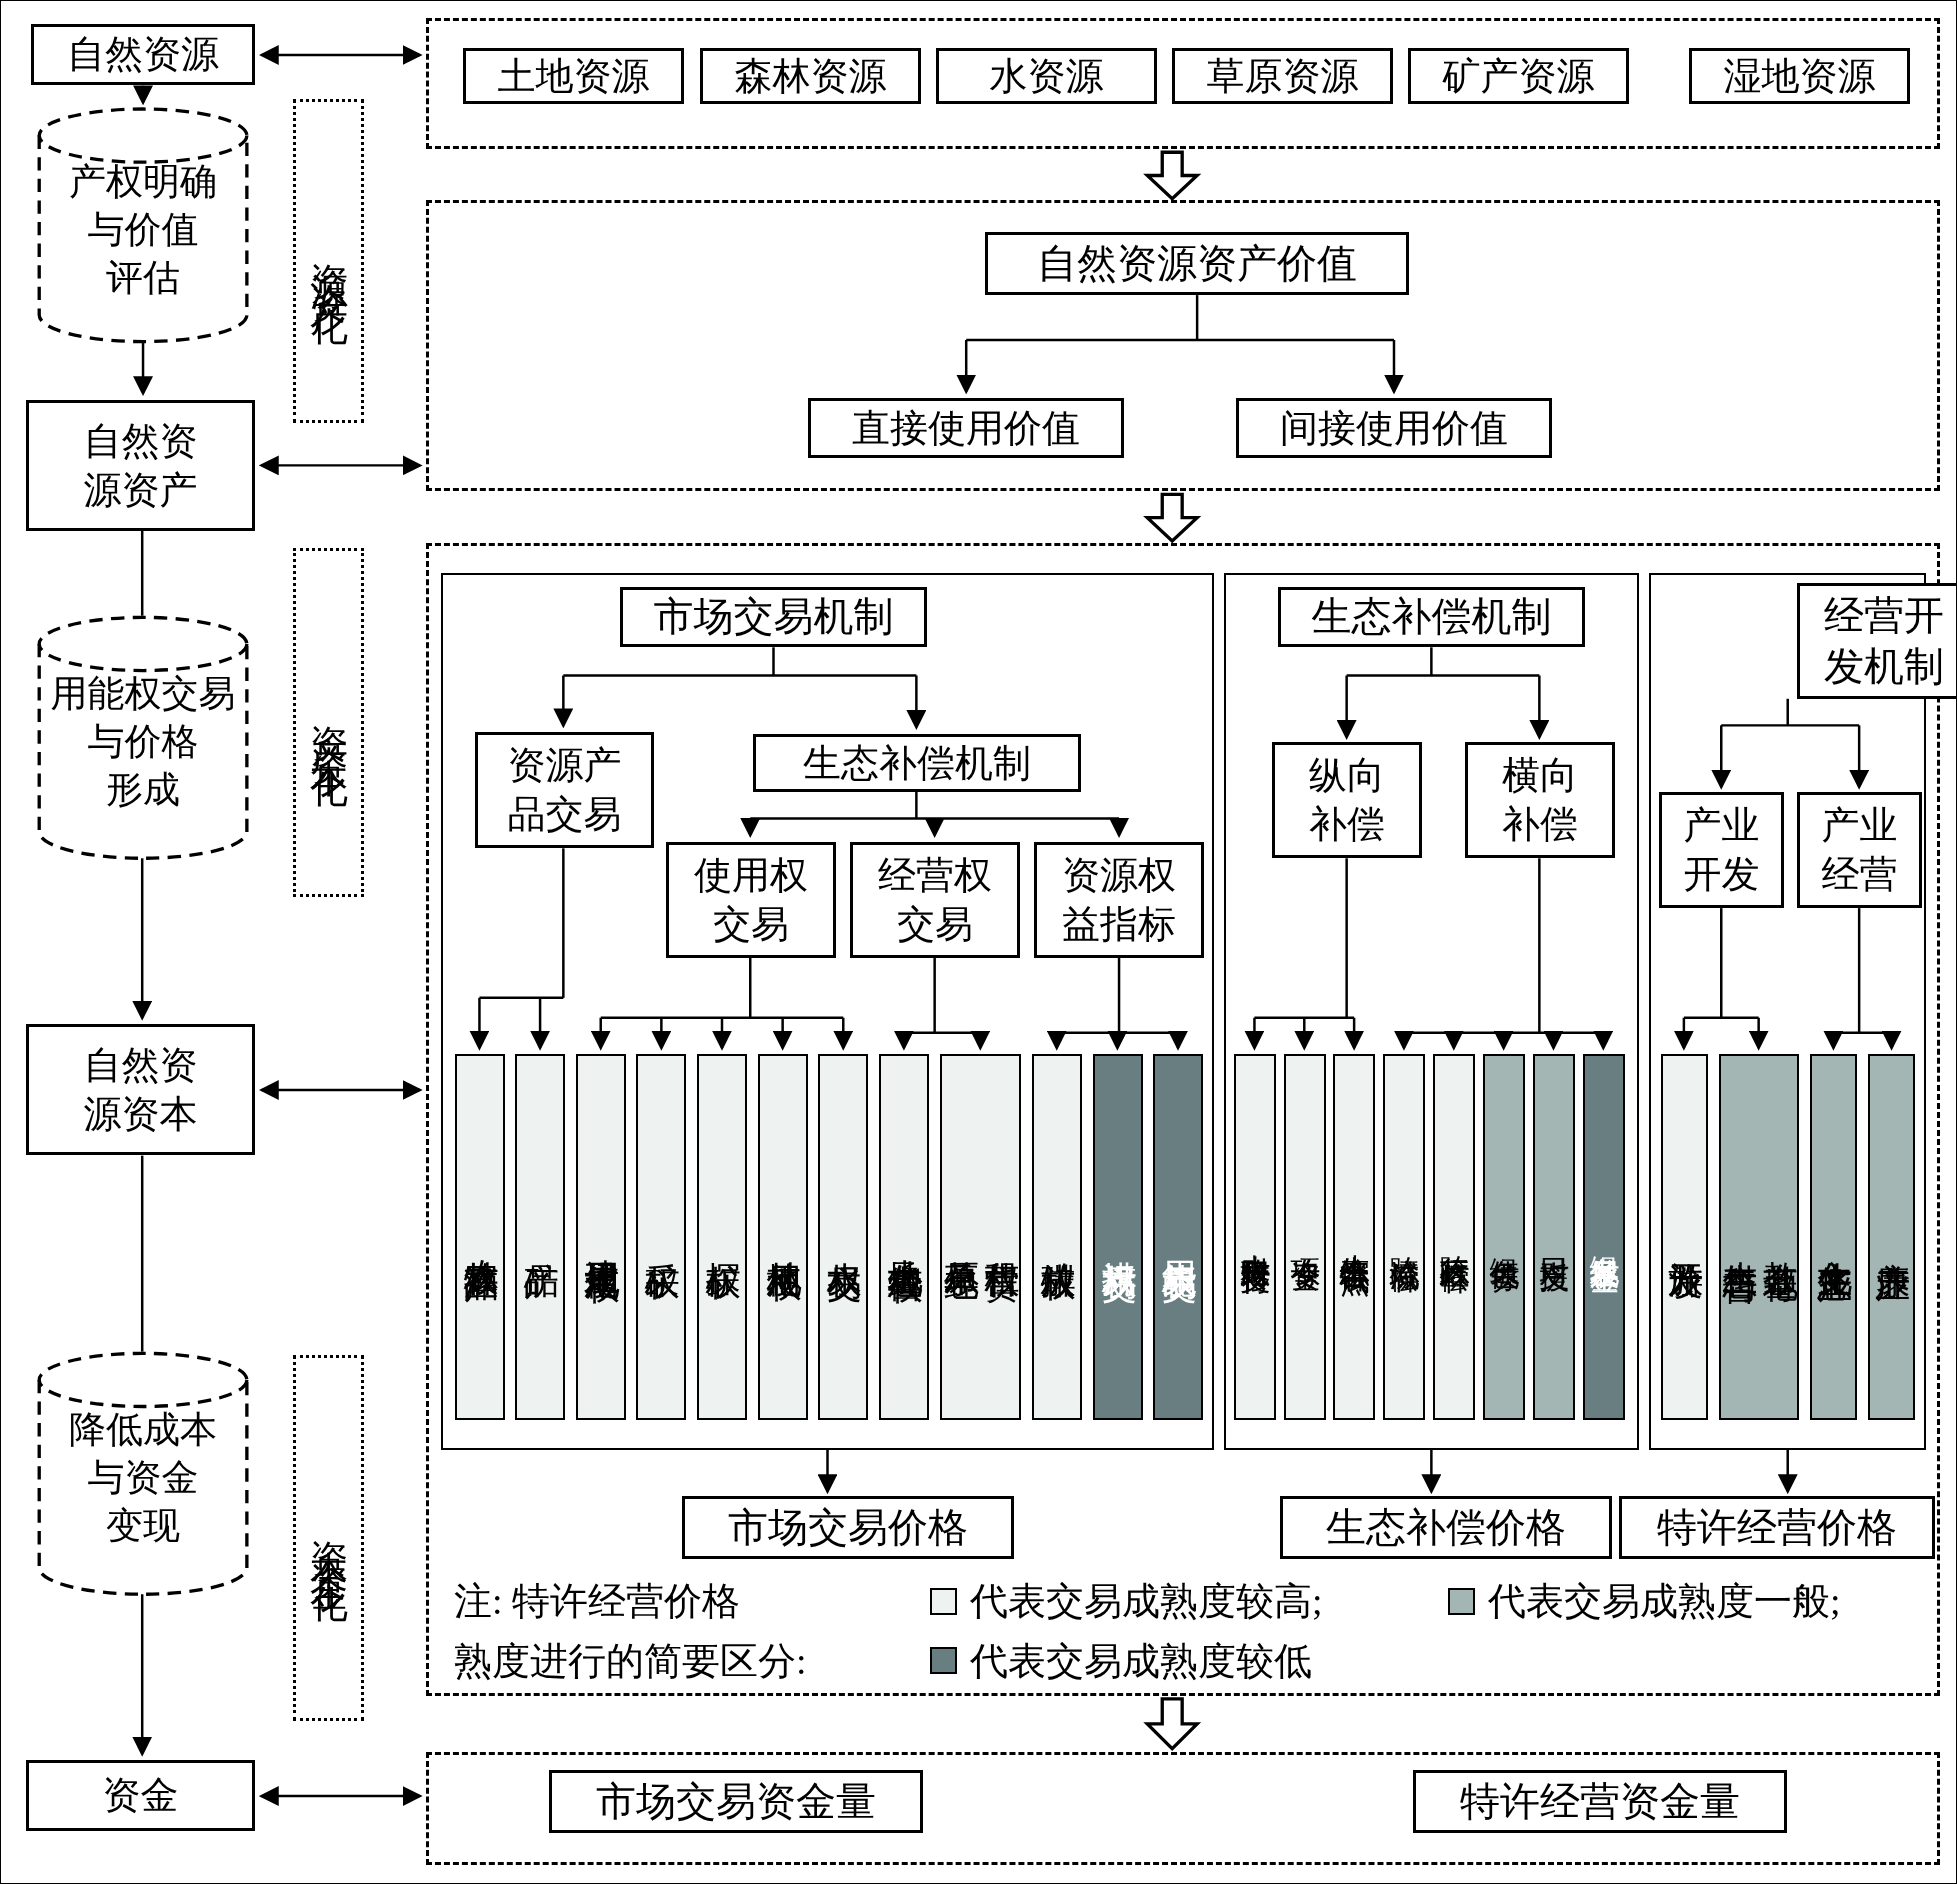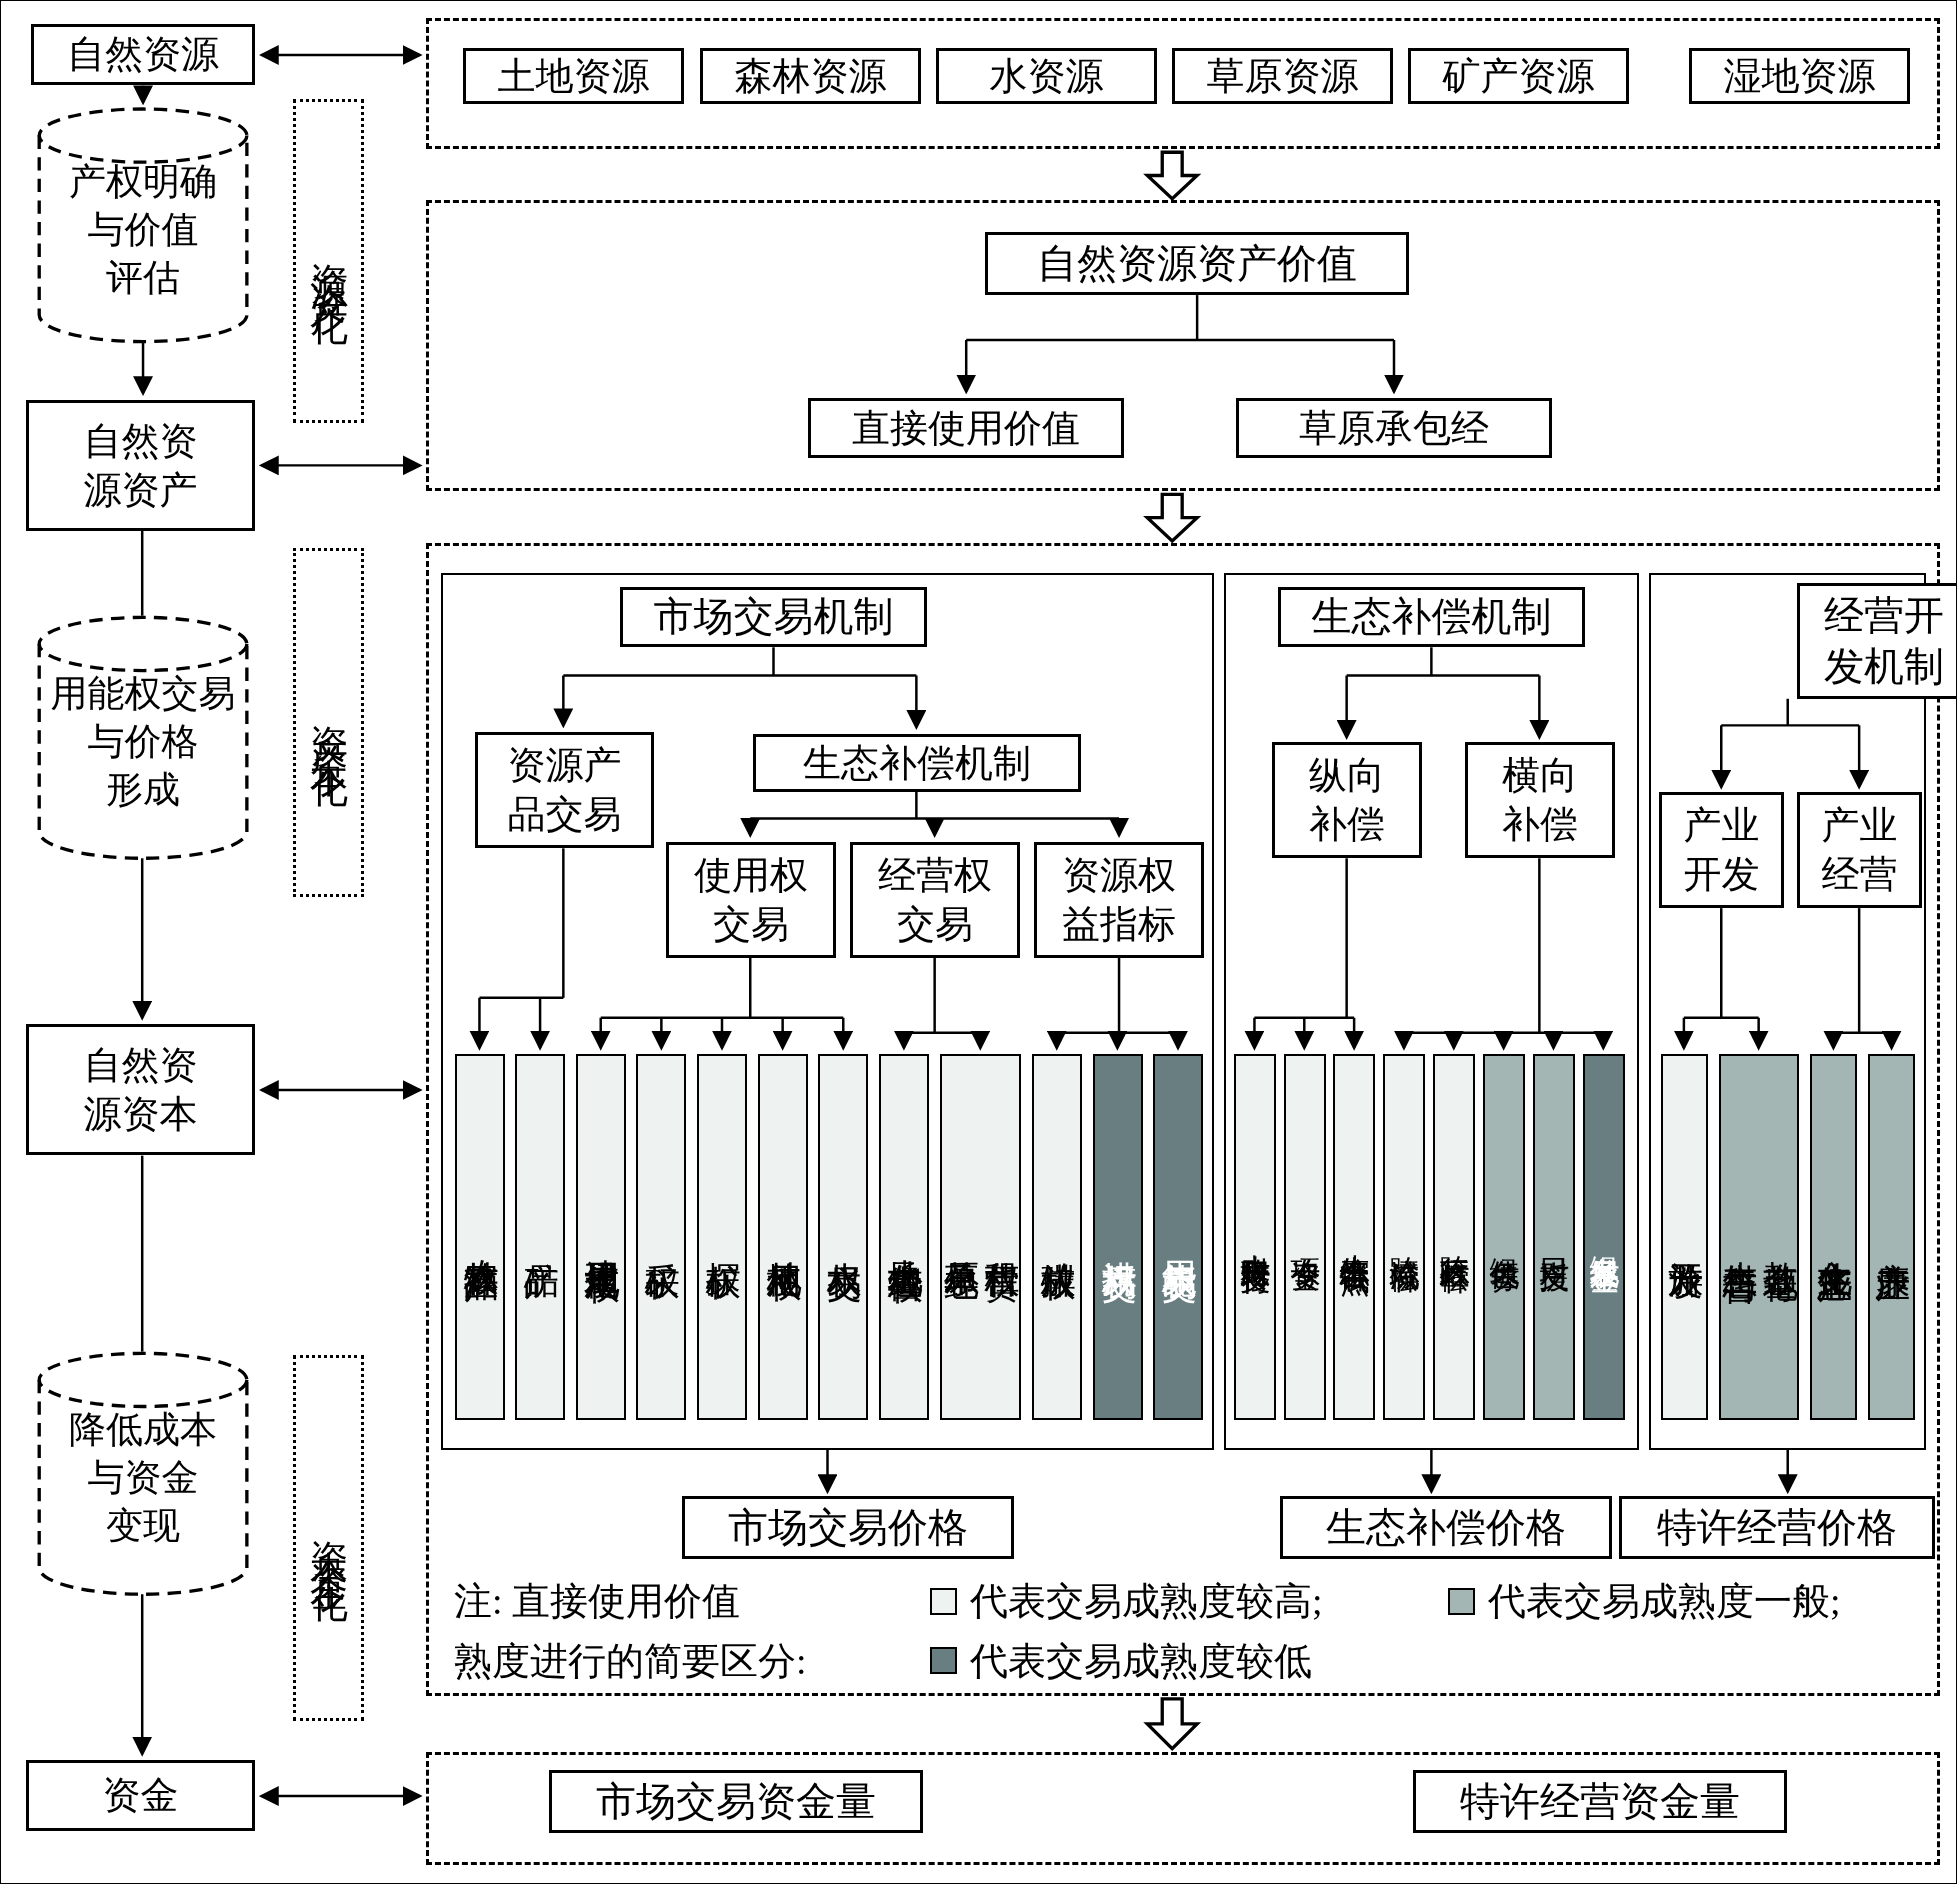--- a/index.html
+++ b/index.html
@@ -161,21 +161,21 @@
   <div class="box" style="left:462px;top:47px;width:221px;height:56px">土地资源</div>
   <div class="box" style="left:699px;top:47px;width:221px;height:56px">森林资源</div>
   <div class="box" style="left:935px;top:47px;width:221px;height:56px">水资源</div>
   <div class="box" style="left:1171px;top:47px;width:221px;height:56px">草原资源</div>
   <div class="box" style="left:1407px;top:47px;width:221px;height:56px">矿产资源</div>
   <div class="box" style="left:1688px;top:47px;width:221px;height:56px">湿地资源</div>
 
   <div class="dashed" style="left:425px;top:199px;width:1514px;height:291px"></div>
   <div class="box b48" style="left:984px;top:231px;width:424px;height:63px">自然资源资产价值</div>
   <div class="box" style="left:807px;top:397px;width:316px;height:60px">直接使用价值</div>
-  <div class="box" style="left:1235px;top:397px;width:316px;height:60px">草原承包经</div>
+  <div class="box" style="left:1235px;top:397px;width:316px;height:60px">间接使用价值</div>
 
   <div class="dashed" style="left:425px;top:542px;width:1514px;height:1153px"></div>
 
   <div class="solid" style="left:440px;top:572px;width:773px;height:877px"></div>
   <div class="box b48" style="left:619px;top:586px;width:307px;height:60px">市场交易机制</div>
   <div class="box" style="left:474px;top:731px;width:179px;height:116px">资源产
 品交易</div>
   <div class="box" style="left:752px;top:733px;width:328px;height:58px">生态补偿机制</div>
   <div class="box" style="left:665px;top:841px;width:170px;height:116px">使用权
 交易</div>
@@ -225,21 +225,21 @@
   <div class="vbox" style="left: 1660px; top: 1053px; width: 47px; height: 366px; background: rgb(238, 242, 241);">旅游开发</div>
   <div class="vbox" style="left: 1718px; top: 1053px; width: 80px; height: 366px; background: rgb(164, 182, 180);">生态科普与
 教育基地</div>
   <div class="vbox" style="left: 1809px; top: 1053px; width: 47px; height: 366px; background: rgb(164, 182, 180);">文化生态产业</div>
   <div class="vbox" style="left: 1867px; top: 1053px; width: 47px; height: 366px; background: rgb(164, 182, 180);">康养产业</div>
 
   <div class="box b48" style="left:681px;top:1495px;width:332px;height:63px">市场交易价格</div>
   <div class="box b48" style="left:1279px;top:1495px;width:332px;height:63px">生态补偿价格</div>
   <div class="box b48" style="left:1618px;top:1495px;width:316px;height:63px">特许经营价格</div>
 
-  <div class="note" style="left:453px;top:1575px">注: 直接使用价值</div>
+  <div class="note" style="left:453px;top:1575px">注: 特许经营价格</div>
   <div class="sq" style="left: 929px; top: 1587px; background: rgb(238, 242, 241);"></div>
   <div class="note" style="left:969px;top:1575px">代表交易成熟度较高;</div>
   <div class="sq" style="left: 1447px; top: 1587px; background: rgb(164, 182, 180);"></div>
   <div class="note" style="left:1487px;top:1575px">代表交易成熟度一般;</div>
   <div class="note" style="left:453px;top:1635px">熟度进行的简要区分:</div>
   <div class="sq" style="left: 929px; top: 1646px; background: rgb(104, 126, 128);"></div>
   <div class="note" style="left:969px;top:1635px">代表交易成熟度较低</div>
 
   <div class="dashed" style="left:425px;top:1751px;width:1514px;height:113px"></div>
   <div class="box b48" style="left:548px;top:1769px;width:374px;height:63px">市场交易资金量</div>

